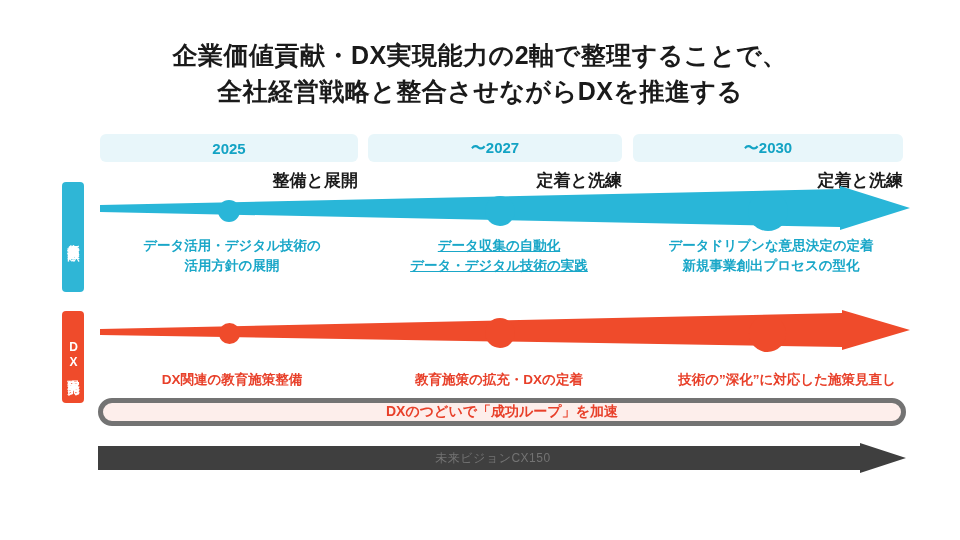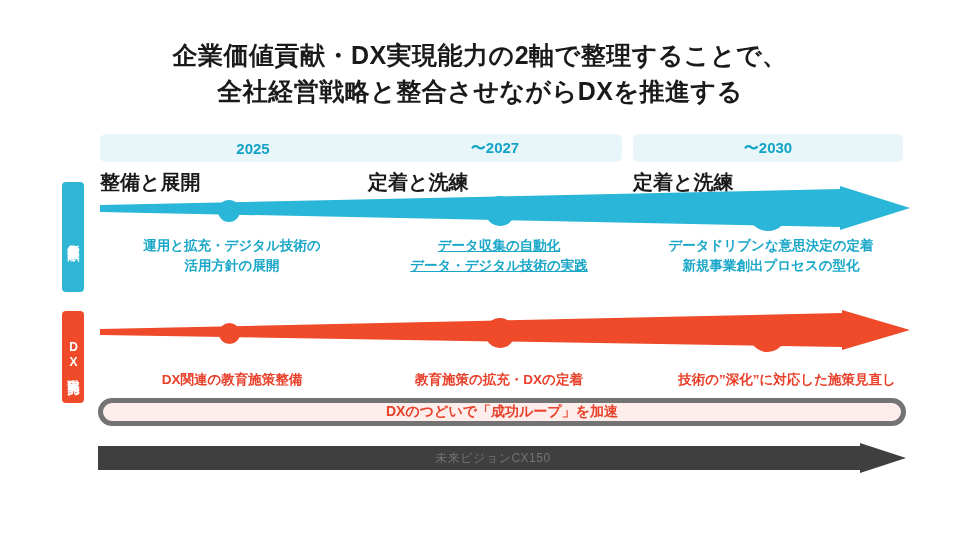--- a/index.html
+++ b/index.html
@@ -43,32 +43,32 @@
     border-radius: 6px;
     background: #e8f6fa;
     color: #13a3c4;
     font-size: 15px;
     font-weight: bold;
     display: flex;
     align-items: center;
     justify-content: center;
     top: 134px;
   }
-  .pill-1 { left: 100px;  width: 258px; padding-left: 24px; }
+  .pill-1 { left: 100px;  width: 258px; }
   .pill-2 { left: 368px;  width: 254px; }
   .pill-3 { left: 633px;  width: 270px; }
 
   
   .phase-label {
     position: absolute;
     top: 169px;
-    font-size: 20px;
+    font-size: 17px;
     font-weight: bold;
     color: #1a1a1a;
-    text-align: left;
+    text-align: right;
   }
   .phase-1 { left: 100px;  width: 258px; }
   .phase-2 { left: 368px;  width: 254px; }
   .phase-3 { left: 633px;  width: 270px; }
 
   
   .axis-label {
     position: absolute;
     width: 22px;
     border-radius: 4px;
@@ -210,21 +210,21 @@
   <div class="arrow-wrap arrow-cyan">
     <svg width="810" height="44" viewBox="0 0 810 44" xmlns="http://www.w3.org/2000/svg">
       <path d="M0,22.5 L0,26 L740,41 L740,44 L810,22 L740,0 L740,3 L0,19 Z" fill="#29b6d8"></path>
     </svg>
   </div>
   <div class="dot dot-cyan dc1"></div>
   <div class="dot dot-cyan dc2"></div>
   <div class="dot dot-cyan dc3"></div>
 
   <div class="cap cap-cyan cap-c1">
-    <div>運用と拡充・デジタル技術の</div>
+    <div>データ活用・デジタル技術の</div>
     <div>活用方針の展開</div>
   </div>
   <div class="cap cap-cyan cap-c2">
     <div>データ収集の自動化</div>
     <div>データ・デジタル技術の実践</div>
   </div>
   <div class="cap cap-cyan cap-c3">
     <div>データドリブンな意思決定の定着</div>
     <div>新規事業創出プロセスの型化</div>
   </div>

